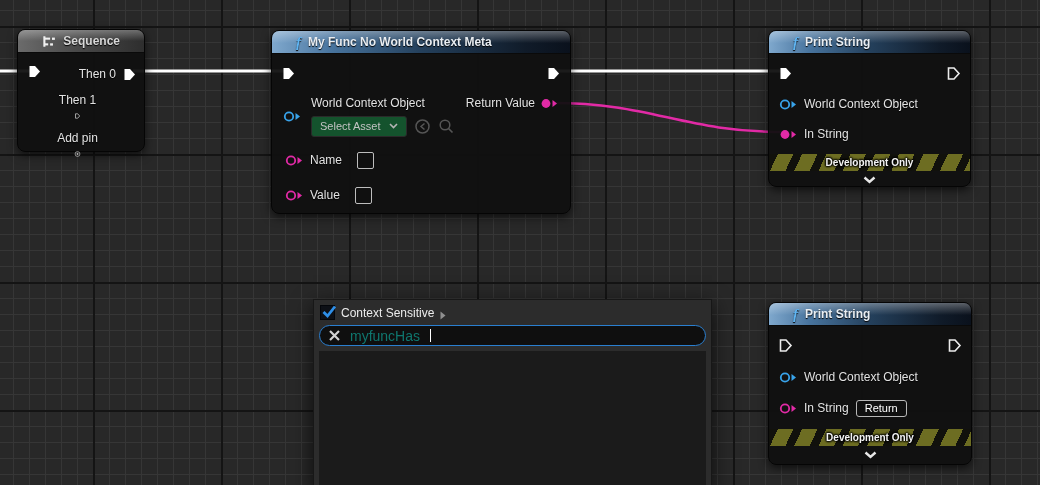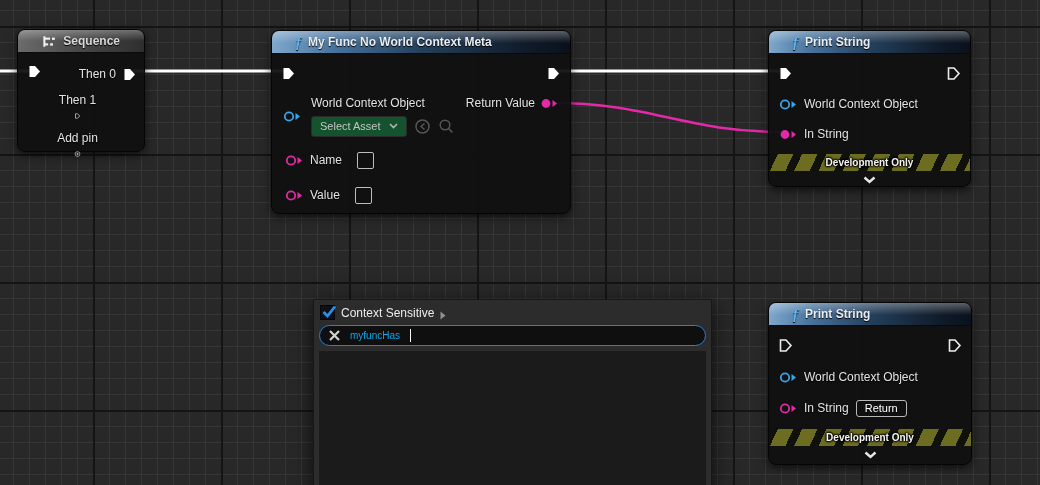--- a/index.html
+++ b/index.html
@@ -78,21 +78,21 @@
   #popup-title { flex:1; font-size:16px; color:#9b9b9b; }
   #ctx-group { display:flex; align-items:flex-end; gap:6px; }
   #ctx-label { font-size:12px; color:#ececec; }
   .checkbox { position:relative; width:15px; height:15px; background:#0d1016;
               border:1px solid #04060a; }
   .checkbox svg { position:absolute; left:0; top:-2px; }
   #searchpill {
     margin:1px 5px 0 5px; height:21px; display:flex; align-items:center; gap:9px;
     background:#0f0f0f; border:1px solid #2a7fd0; border-radius:11px; padding:0 8px;
   }
-  #search-text { font-size:10px; color:#0ea5e9; }
+  #search-text { font-size:14px; color:#0f766e; }
   #caret { display:inline-block; width:1px; height:13px; background:#fff;
            vertical-align:text-bottom; margin-left:1px; }
   #results { flex:1; margin:5px 5px 0 5px; background:#1b1b1b; }
 </style>
 </head>
 <body>
 
 <div id="canvas">
 
   <svg id="wires" width="1040" height="485">

